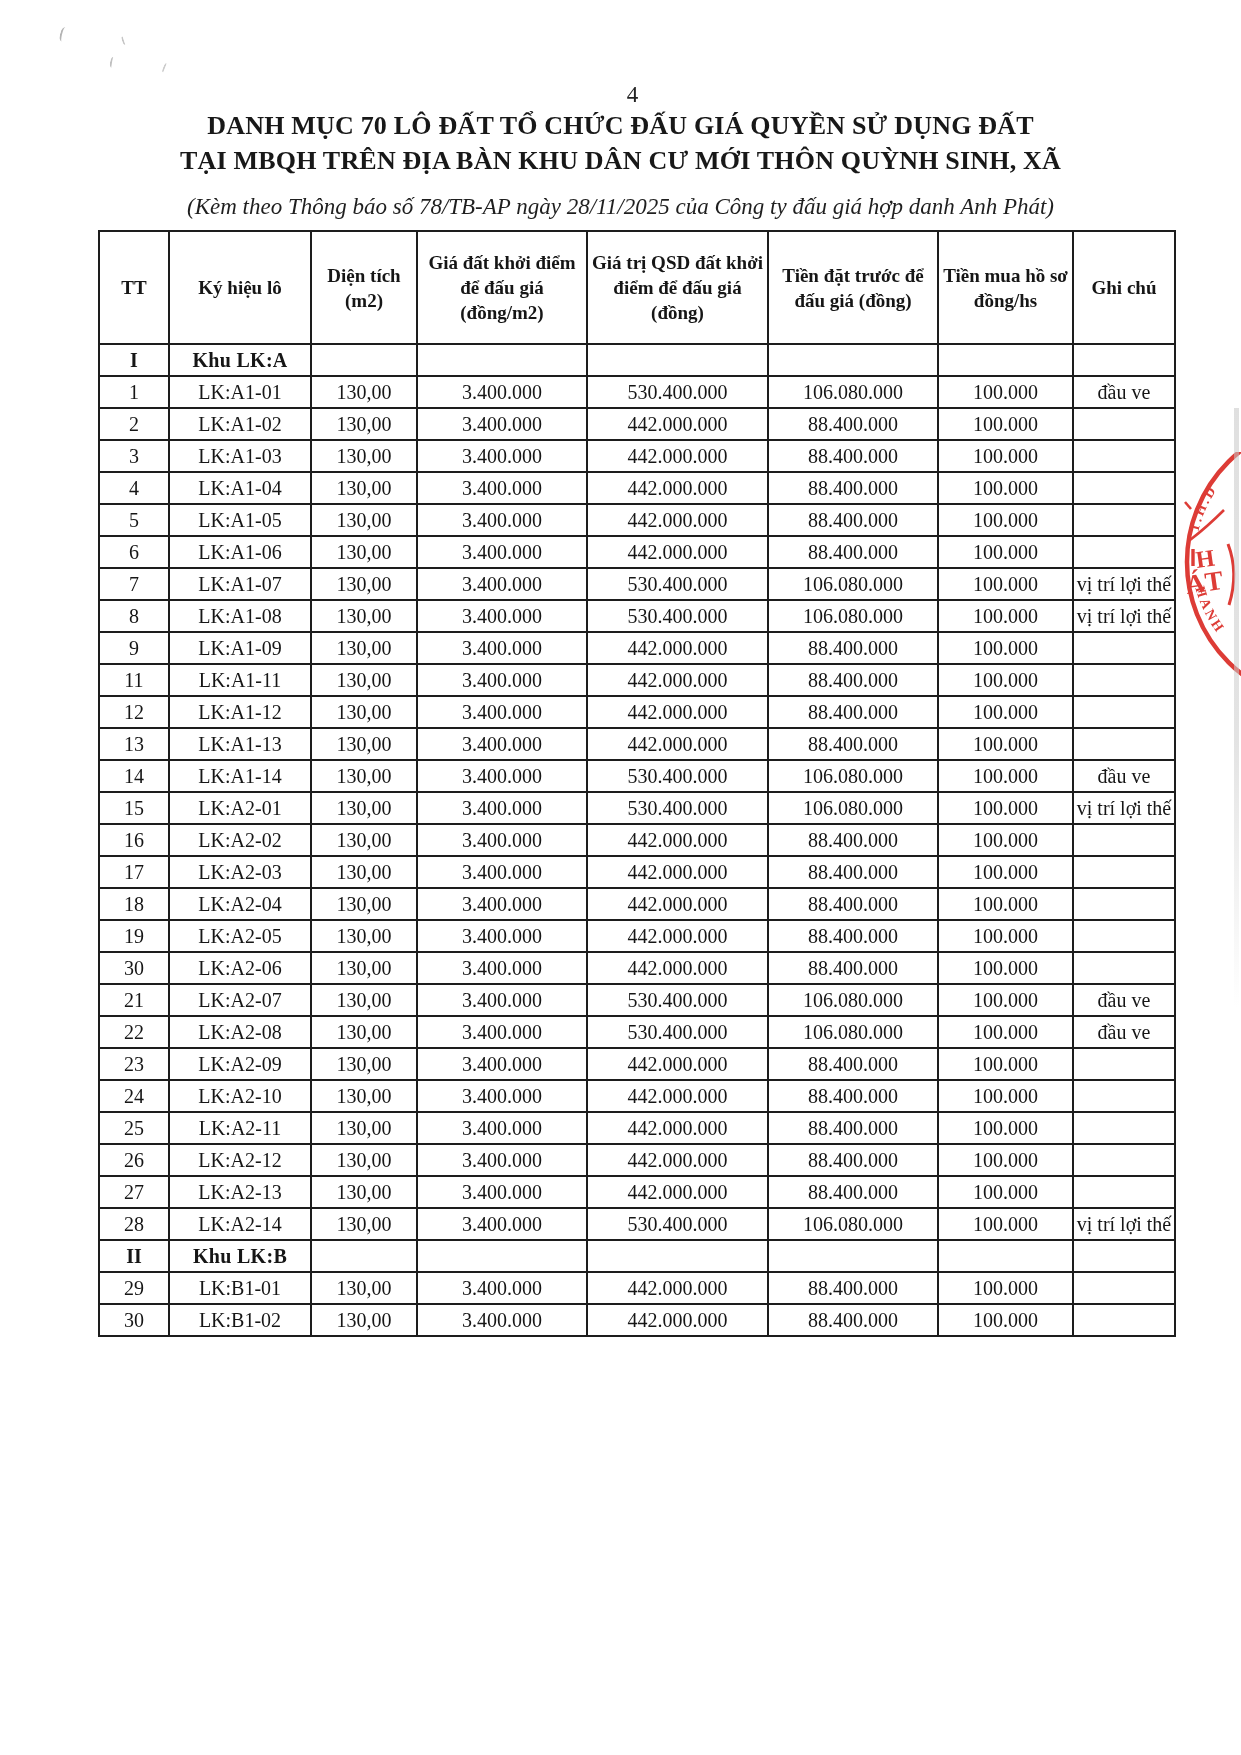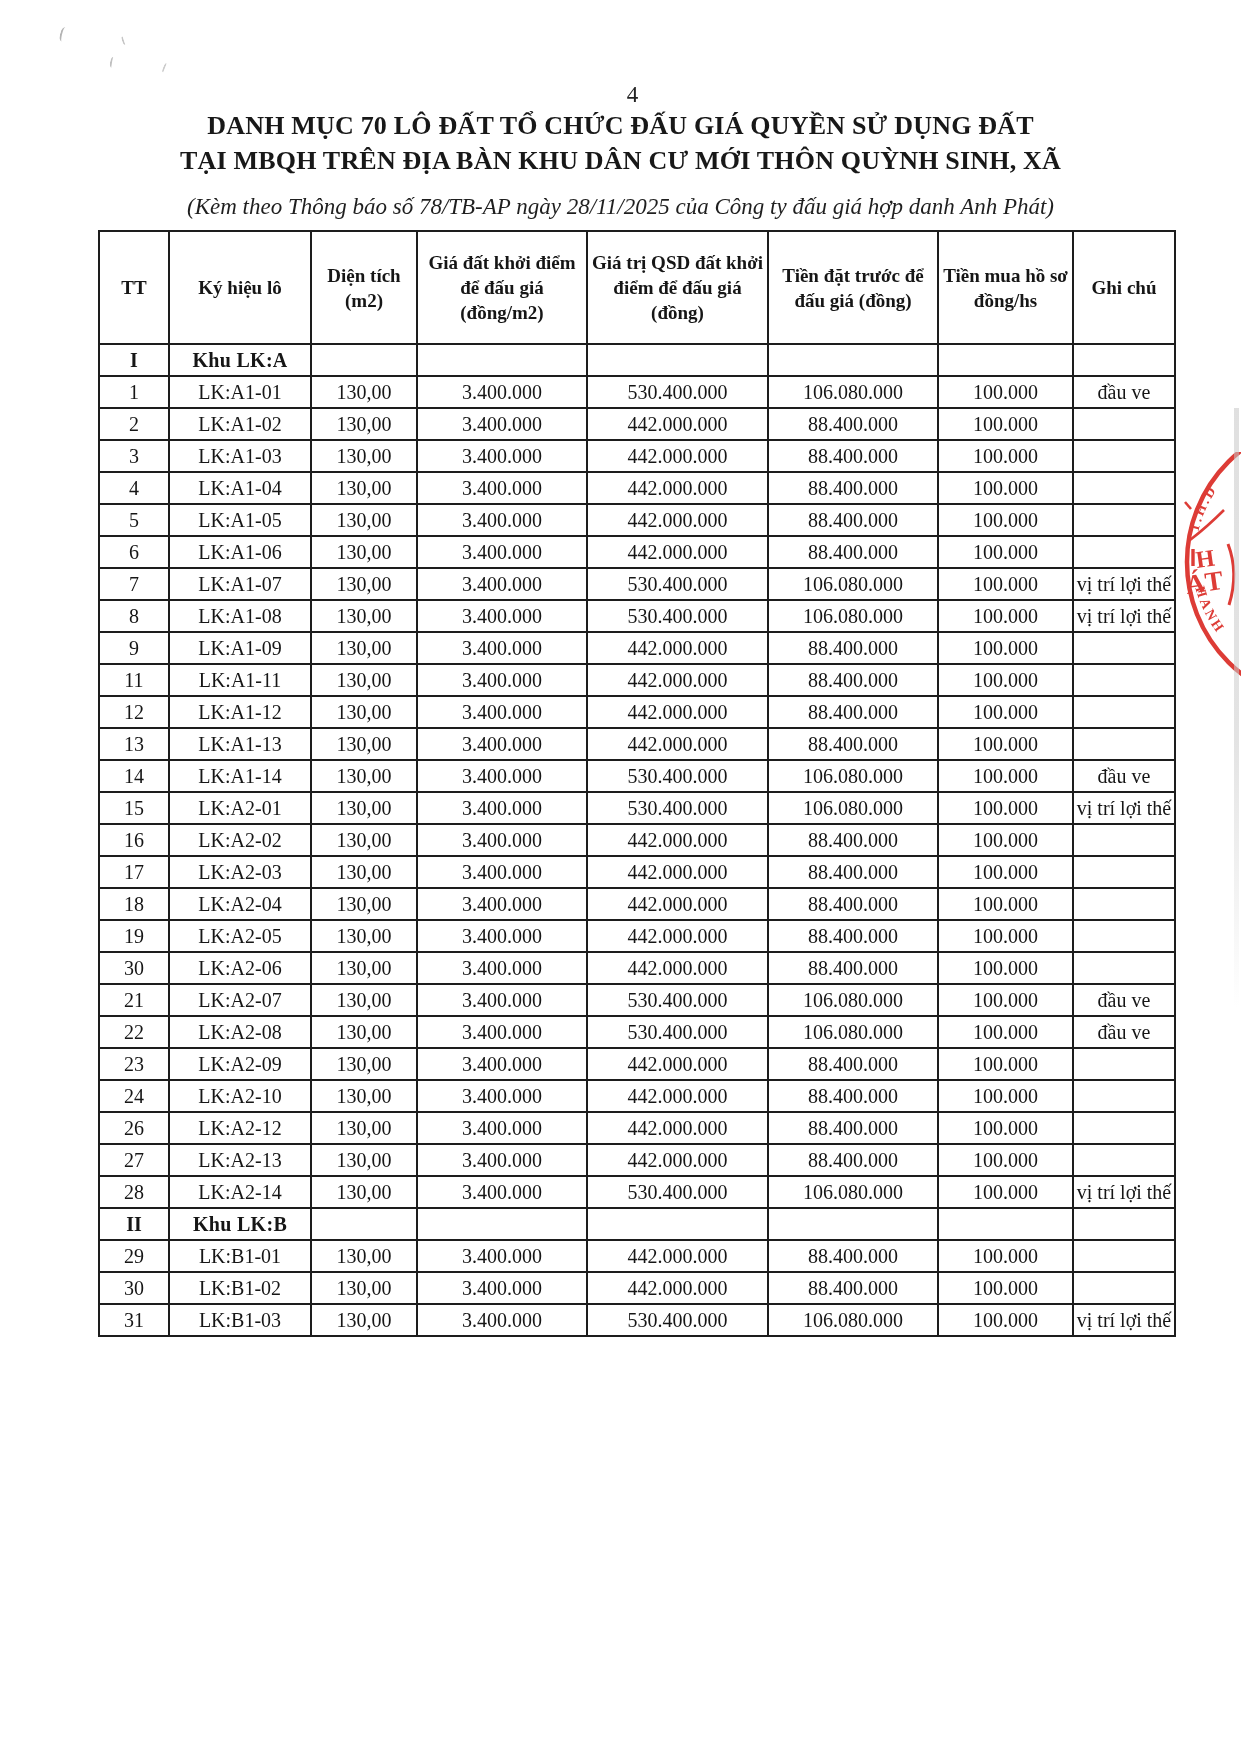--- a/index.html
+++ b/index.html
@@ -381,20 +381,30 @@
           <td>24</td>
           <td>LK:A2-10</td>
           <td>130,00</td>
           <td>3.400.000</td>
           <td>442.000.000</td>
           <td>88.400.000</td>
           <td>100.000</td>
           <td class="note-cell"></td>
         </tr>
         <tr>
+          <td>25</td>
+          <td>LK:A2-11</td>
+          <td>130,00</td>
+          <td>3.400.000</td>
+          <td>442.000.000</td>
+          <td>88.400.000</td>
+          <td>100.000</td>
+          <td class="note-cell"></td>
+        </tr>
+        <tr>
           <td>26</td>
           <td>LK:A2-12</td>
           <td>130,00</td>
           <td>3.400.000</td>
           <td>442.000.000</td>
           <td>88.400.000</td>
           <td>100.000</td>
           <td class="note-cell"></td>
         </tr>
         <tr>
@@ -439,30 +449,20 @@
         </tr>
         <tr>
           <td>30</td>
           <td>LK:B1-02</td>
           <td>130,00</td>
           <td>3.400.000</td>
           <td>442.000.000</td>
           <td>88.400.000</td>
           <td>100.000</td>
           <td class="note-cell"></td>
-        </tr>
-        <tr>
-          <td>31</td>
-          <td>LK:B1-03</td>
-          <td>130,00</td>
-          <td>3.400.000</td>
-          <td>530.400.000</td>
-          <td>106.080.000</td>
-          <td>100.000</td>
-          <td class="note-cell">vị trí lợi thế</td>
         </tr>
       </tbody>
   </table>
 
   <svg class="stamp" viewBox="0 0 62 228" xmlns="http://www.w3.org/2000/svg">
     <g fill="none" stroke="#dd3c36">
       <circle cx="150" cy="110" r="142" stroke-width="4.5"></circle>
       <path d="M 11 88 Q 28 75 45 58" stroke-width="2.6"></path>
       <path d="M 49 92 Q 60 121 50 153" stroke-width="3"></path>
       <path d="M 6 50 L 12 57" stroke-width="2.6"></path>

